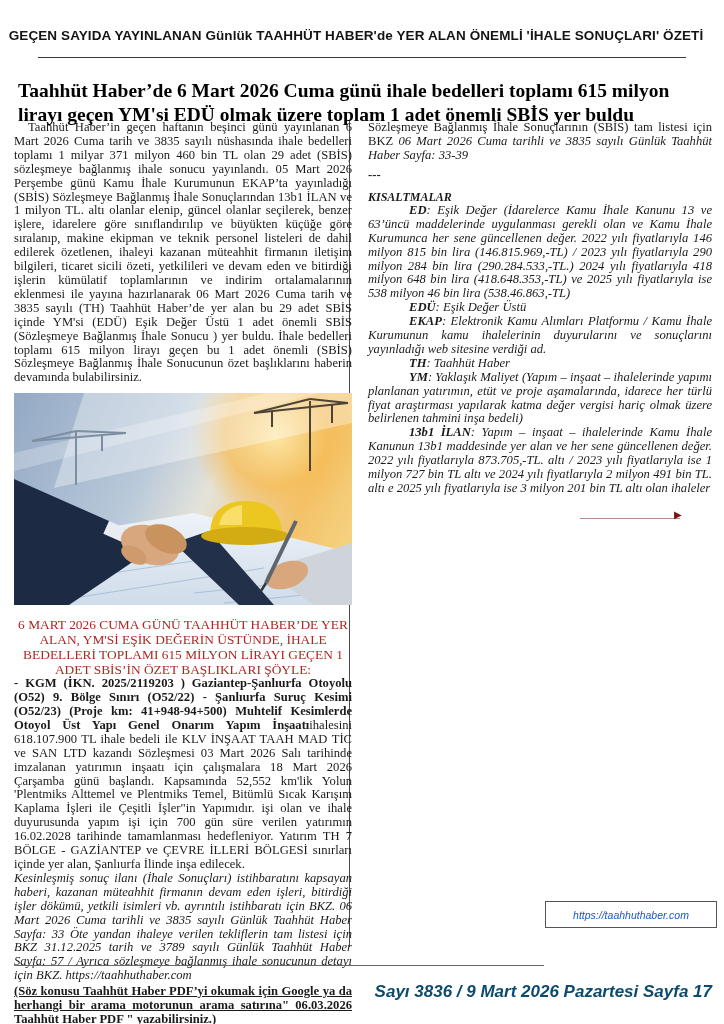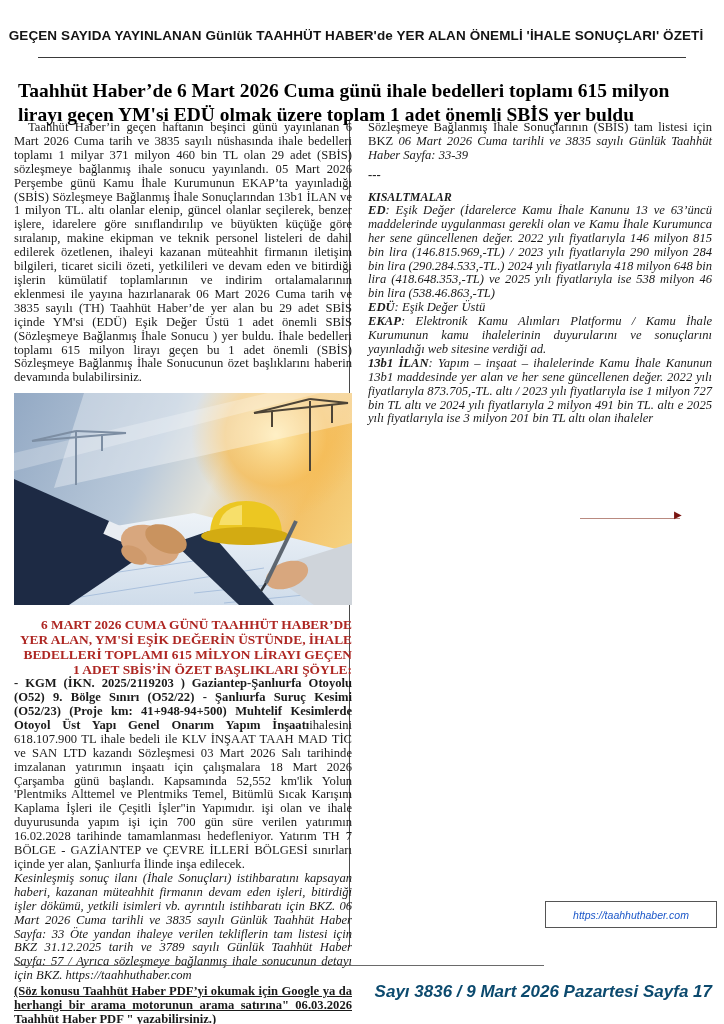--- a/index.html
+++ b/index.html
@@ -20,27 +20,27 @@
   
   .col-divider{position:absolute;top:121px;left:349px;width:0;height:826px;
     border-left:1.5px solid #4a4a4a;}
   .col{position:absolute;top:121px;font-size:12.6px;line-height:1.105;text-align:justify;}
   .col-left{left:14px;width:338px;}
   .col-right{left:368px;width:344px;}
   .col p{margin:0;}
   .indent{text-indent:14px;}
   .ital{font-style:italic;}
   .bold{font-weight:bold;}
-  .red-head{color:#ae2723;font-weight:bold;font-size:13.4px;line-height:1.12;
-    text-align:right;margin-top:12px !important;}
+  .red-head{color:#ae2723;font-weight:normal;font-size:13.4px;line-height:1.12;
+    text-align:center;margin-top:12px !important;}
   .pdf-note{font-weight:bold;text-decoration:underline;margin-top:2px !important;}
   .sep-dashes{margin-top:6px !important;font-weight:bold;}
   .abbr-title{font-weight:bold;font-style:italic;font-size:12px;margin-top:8px !important;}
   .abbr p{font-style:italic;}
-  .abbr .term{font-weight:bold;}
+  .abbr .term{font-weight:bold;margin-left:41px;}
   .def-block{margin-top:0 !important;}
 
   
   .photo{position:relative;width:338px;height:212px;margin-top:8px;overflow:hidden;
     background:linear-gradient(115deg,#93a9c4 0%,#b9c9da 38%,#e4e3da 55%,#f3c269 78%,#f7d98a 100%);}
   .photo svg{display:block;}
 
   
   .more-line{position:absolute;top:518px;left:580px;width:100px;height:0;
     border-top:1px solid #b98a80;}
@@ -174,20 +174,22 @@
   <p><span>Sözleşmeye Bağlanmış İhale Sonuçlarının (SBİS) tam listesi için BKZ</span> <span class="ital">06 Mart 2026 Cuma tarihli ve 3835 sayılı Günlük Taahhüt Haber Sayfa: 33-39</span></p>
 
   <p class="sep-dashes">---</p>
 
   <p class="abbr-title">KISALTMALAR</p>
 
   <div class="abbr">
     <p class="def-block"><span class="term">ED</span><span>: Eşik Değer (İdarelerce Kamu İhale Kanunu 13 ve 63’üncü maddelerinde uygulanması gerekli olan ve Kamu İhale Kurumunca her sene güncellenen değer. 2022 yılı fiyatlarıyla  146 milyon 815 bin lira (146.815.969,-TL) / 2023 yılı fiyatlarıyla 290 milyon 284 bin lira (290.284.533,-TL.) 2024 yılı fiyatlarıyla  418 milyon 648 bin lira (418.648.353,-TL) ve 2025 yılı fiyatlarıyla ise  538  milyon 46  bin lira (538.46.863,-TL)</span></p>
     <p class="def-block"><span class="term">EDÜ</span><span>: Eşik Değer Üstü</span></p>
     <p class="def-block"><span class="term">EKAP</span><span>: Elektronik Kamu Alımları Platformu / Kamu İhale Kurumunun kamu ihalelerinin duyurularını ve sonuçlarını yayınladığı web sitesine verdiği ad.</span></p>
+    <p class="def-block"><span class="term">TH</span><span>: Taahhüt Haber</span></p>
+    <p class="def-block"><span class="term">YM</span><span>: Yaklaşık Maliyet (Yapım – inşaat – ihalelerinde yapımı planlanan yatırımın, etüt ve proje aşamalarında, idarece her türlü fiyat araştırması yapılarak katma değer vergisi hariç olmak üzere belirlenen tahmini inşa bedeli)</span></p>
     <p class="def-block"><span class="term">13b1 İLAN</span><span>: Yapım – inşaat – ihalelerinde Kamu İhale Kanunun 13b1 maddesinde yer alan ve her sene güncellenen değer. 2022 yılı fiyatlarıyla 873.705,-TL. altı / 2023 yılı fiyatlarıyla ise 1 milyon 727 bin TL altı ve 2024 yılı fiyatlarıyla  2 milyon 491 bin TL. altı e 2025 yılı fiyatlarıyla ise 3 milyon 201 bin  TL altı olan ihaleler</span></p>
   </div>
 </div>
 
 <div class="more-line"></div>
 <div class="more-arrow">▶</div>
 
 <div class="footer-rule"></div>
 <div class="site-box">
   <a href="#">https://taahhuthaber.com</a>

